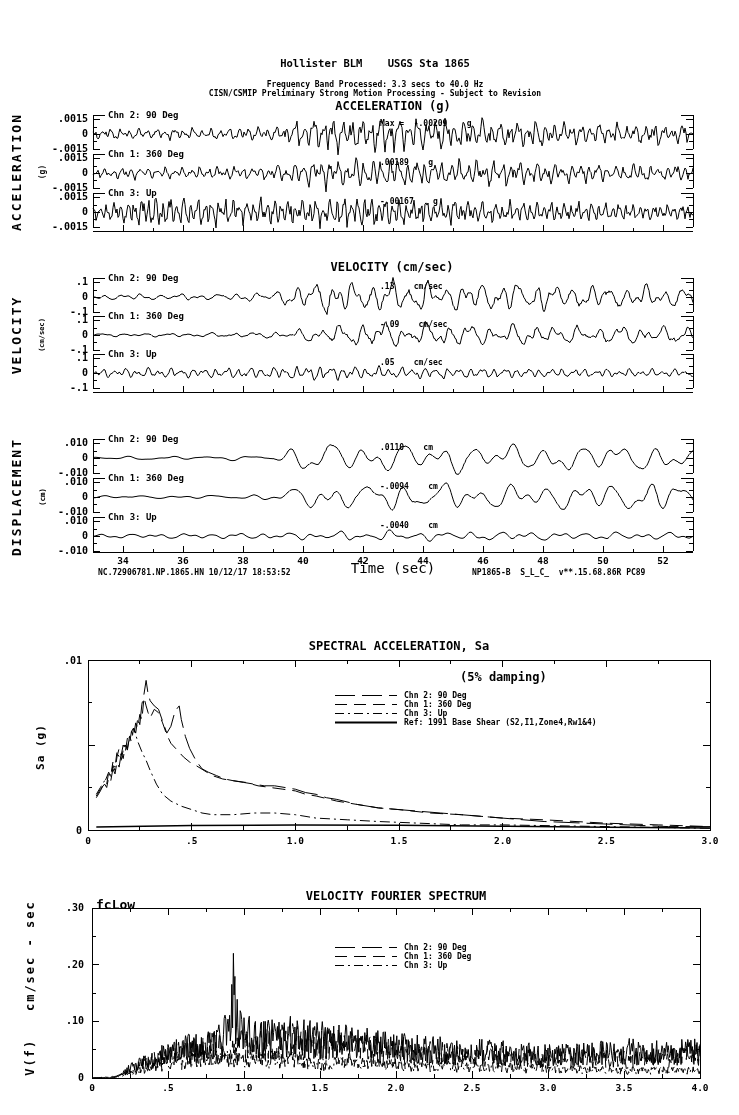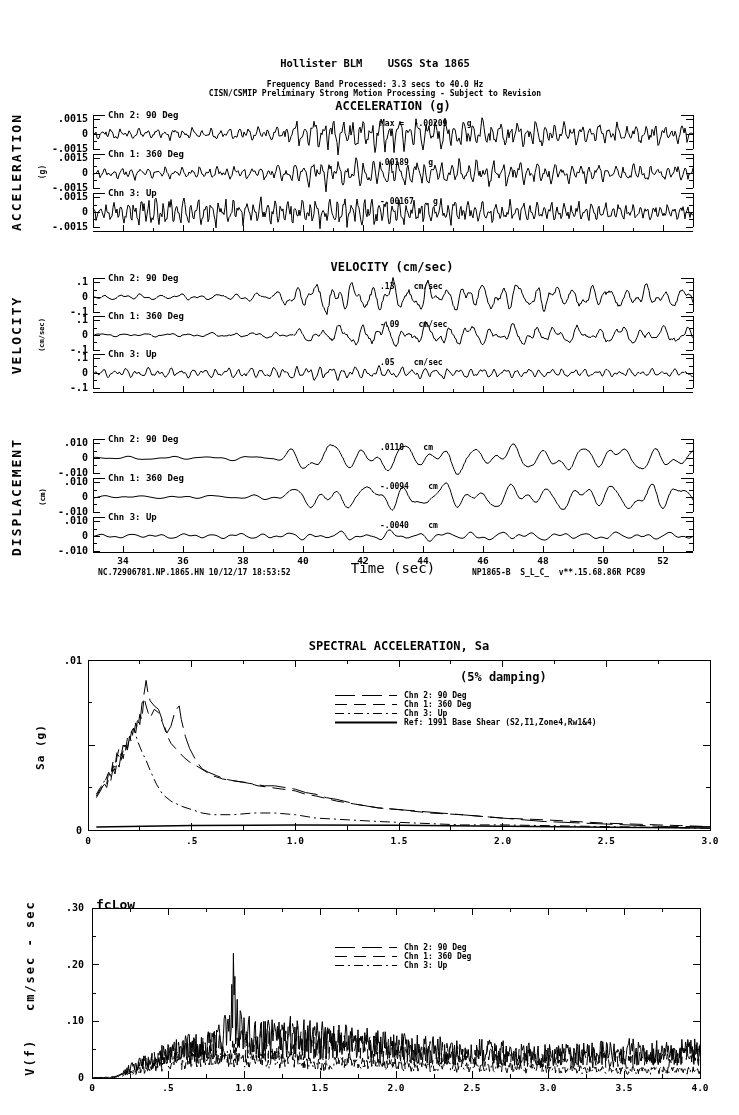--- a/index.html
+++ b/index.html
@@ -433,20 +433,21 @@
     <svg class="ls" width="62" height="9">
         <line class="d-dd" x1="0" y1="4.5" x2="62" y2="4.5"></line>
       </svg><span class="ll">Chn 3: Up</span>
   </div>
   <div class="legend-row" style="left:335px;top:712px">
     <svg class="ls" width="62" height="9">
         <line class="d-ref" x1="0" y1="4.5" x2="62" y2="4.5"></line>
       </svg><span class="ll">Ref: 1991 Base Shear (S2,I1,Zone4,Rw1&amp;4)</span>
   </div>
 
+  <div class="abs ctr ptitle" style="left:92px;top:889px;width:608px">VELOCITY FOURIER SPECTRUM</div>
   <div class="abs" style="left:96px;top:897px;font-size:13px;font-weight:700">fcLow</div>
   <div class="rot" style="left:30px;top:988px;font-size:12px;letter-spacing:2px">V(f)   cm/sec - sec</div>
 
   <div class="legend-row" style="left:335px;top:937px">
     <svg class="ls" width="62" height="9">
         <line class="d-long" x1="0" y1="4.5" x2="62" y2="4.5"></line>
       </svg><span class="ll">Chn 2: 90 Deg</span>
   </div>
   <div class="legend-row" style="left:335px;top:946px">
     <svg class="ls" width="62" height="9">

